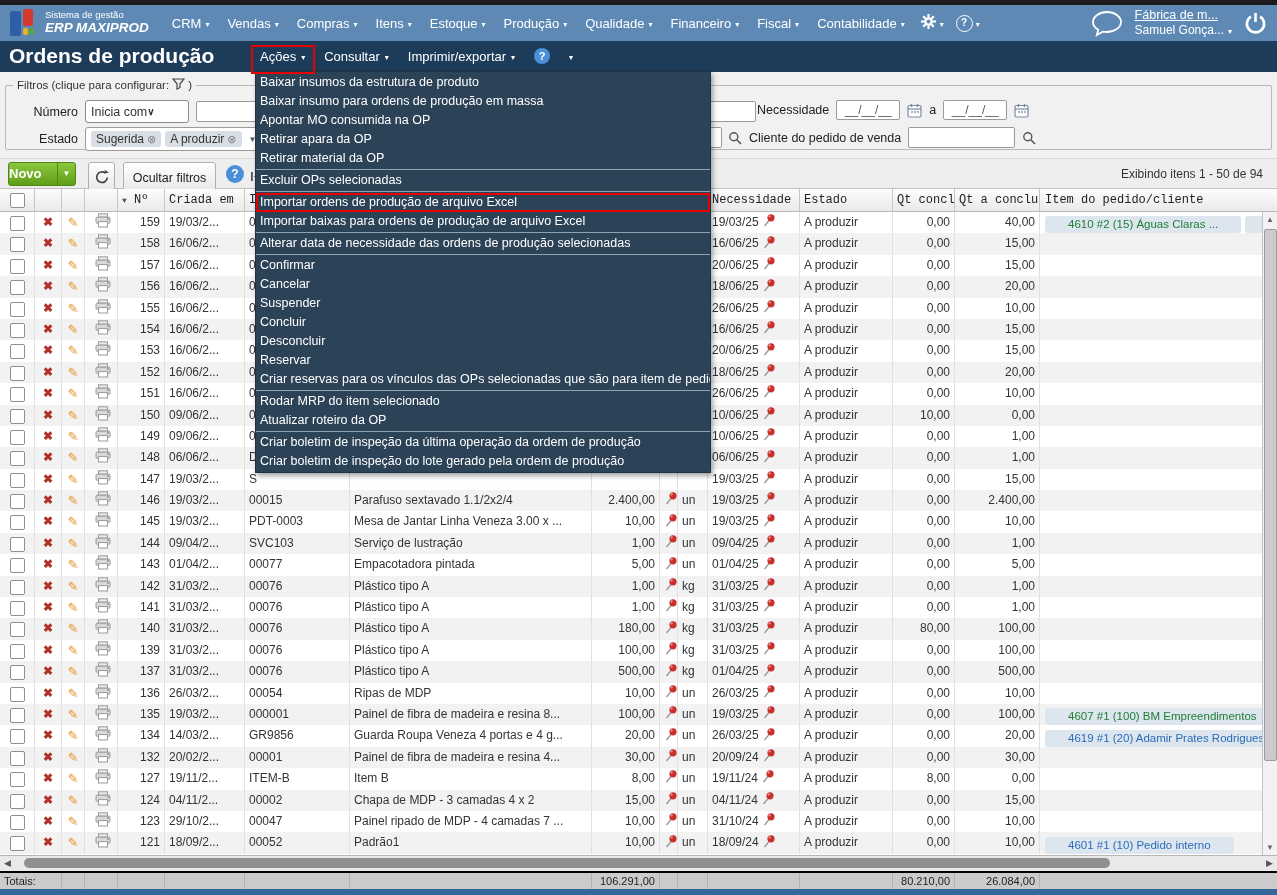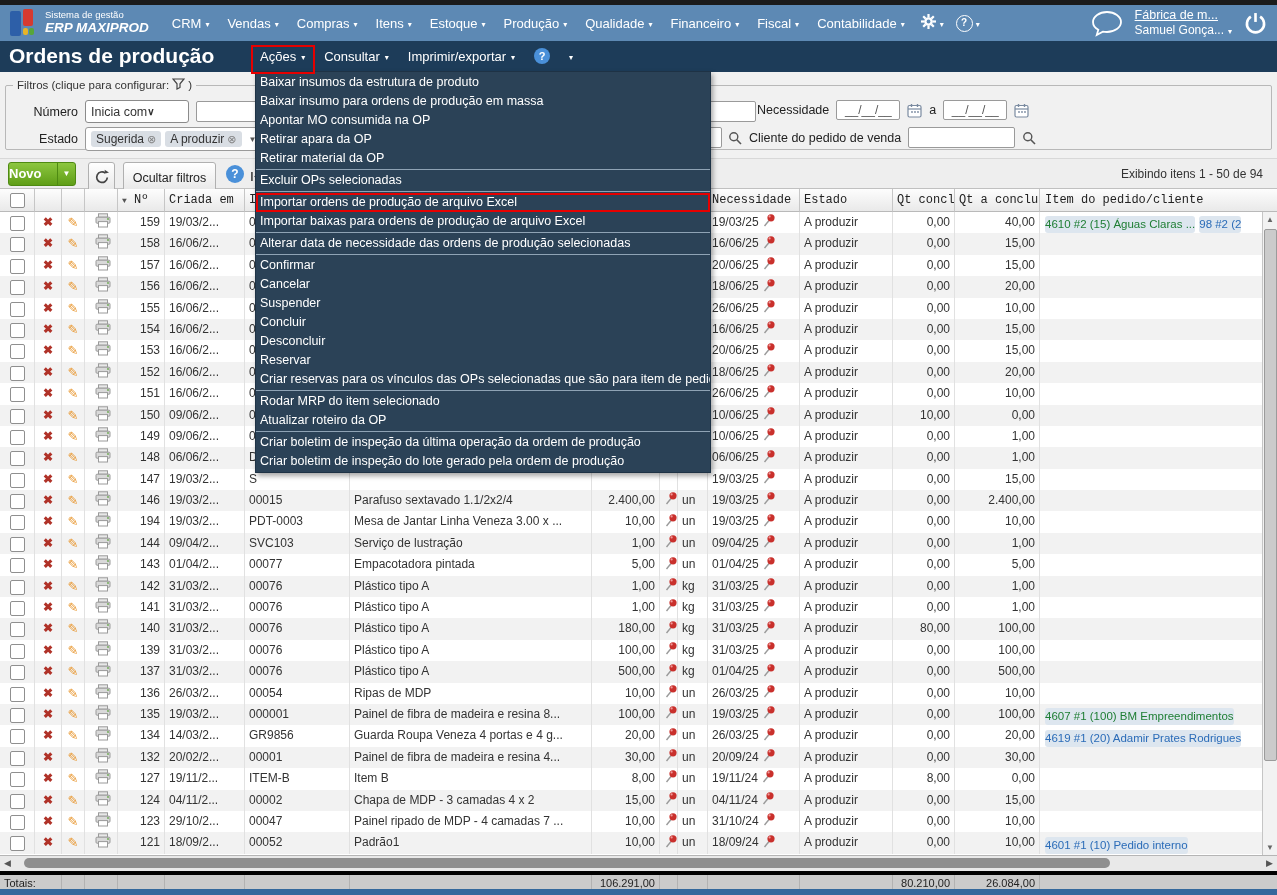--- a/index.html
+++ b/index.html
@@ -91,36 +91,36 @@
   .c-print{width:33px;text-align:center;} .c-num{width:47px;} .c-criada{width:80px;}
   .c-code{width:105px;} .c-desc{width:242px;} .c-qt{width:68px;} .c-pin{width:18px;padding:0 1px;}
   .c-un{width:30px;} .c-ness{width:92px;} .c-estado{width:93px;} .c-qtc{width:62px;} .c-qta{width:85px;}
   .c-ped{flex:1;border-right:none;display:flex;align-items:flex-end;gap:4px;padding-left:5px;}
   .r{text-align:right;}
   .chk{width:13px;height:13px;border:1px solid #8f8f8f;border-radius:2px;background:#fff;margin:4px auto 0;}
   .hchk{margin-top:4px;}
   .x-icon{color:#b03228;font-weight:bold;font-size:12px;cursor:pointer;}
   .pencil{color:#e8962e;font-size:13px;cursor:pointer;}
   .pin-wrap{display:inline-block;vertical-align:middle;margin-left:3px;position:relative;top:1px;}
-  .chip{border-radius:3px;padding:0 0;font-size:11.5px;line-height:17px;background:#dde6ef;white-space:nowrap;cursor:pointer;}
+  .chip{border-radius:3px;padding:0 23px;font-size:11.5px;line-height:17px;background:#dde6ef;white-space:nowrap;cursor:pointer;}
   .chip.green{color:#1e7e34;} .chip.blue{color:#2b6cb8;}
   
   #vscroll{position:absolute;top:23px;right:0;width:15px;height:643px;background:#f2f2f2;border-left:1px solid #c5c5c5;box-sizing:border-box;}
   .vs-arrow{position:absolute;left:0;width:14px;text-align:center;font-size:8px;color:#666;cursor:pointer;}
   #vs-up{top:3px;} #vs-down{bottom:3px;}
   #vs-thumb{position:absolute;top:17px;left:1px;width:11px;height:530px;background:#cbcbcb;
             border:1px solid #9b9b9b;border-radius:2px;cursor:pointer;}
   #hscroll{position:absolute;top:666px;left:0;right:0;height:16px;background:#e9e9e9;
            border-top:1px solid #b5b5b5;box-sizing:border-box;}
   #hs-thumb{position:absolute;left:24px;top:2px;width:1086px;height:10px;background:#8f8f8f;border-radius:5px;cursor:pointer;}
   .hs-arrow{position:absolute;top:2px;font-size:9px;color:#555;cursor:pointer;}
   #hs-left{left:4px;} #hs-right{right:4px;}
   
   #totals{position:absolute;top:682px;left:0;right:0;height:18px;background:#cbcbcb;display:flex;
-          border-top:4px solid #000000;box-sizing:border-box;}
+          border-top:2px solid #000000;box-sizing:border-box;}
   .tcell{border-right:1px solid #b2b2b2;font-size:11px;line-height:17px;padding:0 4px;
          box-sizing:border-box;white-space:nowrap;flex-shrink:0;color:#222;}
   
   #actions-menu{position:absolute;left:255px;top:71px;width:456px;background:#2b4257;
                 border:1px solid #1e3245;box-shadow:2px 3px 5px rgba(0,0,0,.35);z-index:40;padding:1px 0;box-sizing:border-box;}
   .menu-item{height:19px;line-height:19px;padding-left:4px;color:#fff;font-size:12.5px;
              white-space:nowrap;overflow:hidden;cursor:pointer;}
   .menu-item.hl{outline:2px solid #e60000;outline-offset:-2px;}
   .menu-sep{height:1px;background:#8fa3b5;margin:1px 0;}
 </style>
@@ -793,21 +793,21 @@
             <div class="chk"></div>
           </div>
           <div class="cell c-del"><span class="x-icon">✖</span></div>
           <div class="cell c-edit"><span class="pencil">✎</span></div>
           <div class="cell c-print"><span class="pin-wrap"><svg width="16" height="15" viewBox="0 0 16 15">
                 <rect x="3.5" y="0.8" width="9" height="3.4" fill="#e8e8e8" stroke="#9a9a9a"></rect>
                 <rect x="1" y="4.2" width="14" height="6" rx="1" fill="#d9d9d9" stroke="#9a9a9a"></rect>
                 <rect x="3.5" y="8.6" width="9" height="5.4" fill="#fff" stroke="#9a9a9a"></rect>
                 <circle cx="13" cy="6" r="0.9" fill="#6aa84f"></circle>
               </svg></span></div>
-          <div class="cell c-num r">194</div>
+          <div class="cell c-num r">145</div>
           <div class="cell c-criada">19/03/2...</div>
           <div class="cell c-code">PDT-0003</div>
           <div class="cell c-desc">Mesa de Jantar Linha Veneza 3.00 x ...</div>
           <div class="cell c-qt r">10,00</div>
           <div class="cell c-pin"><span class="pin-wrap"><svg width="14" height="14" viewBox="0 0 14 14">
                 <line x1="2.5" y1="13" x2="7" y2="7.5" stroke="#9a9a9a" stroke-width="1.4"></line>
                 <circle cx="9" cy="4.8" r="3.6" fill="#c9302c"></circle>
                 <circle cx="7.6" cy="3.4" r="1.1" fill="#ef9a9a"></circle>
               </svg></span></div>
           <div class="cell c-un">un</div>

